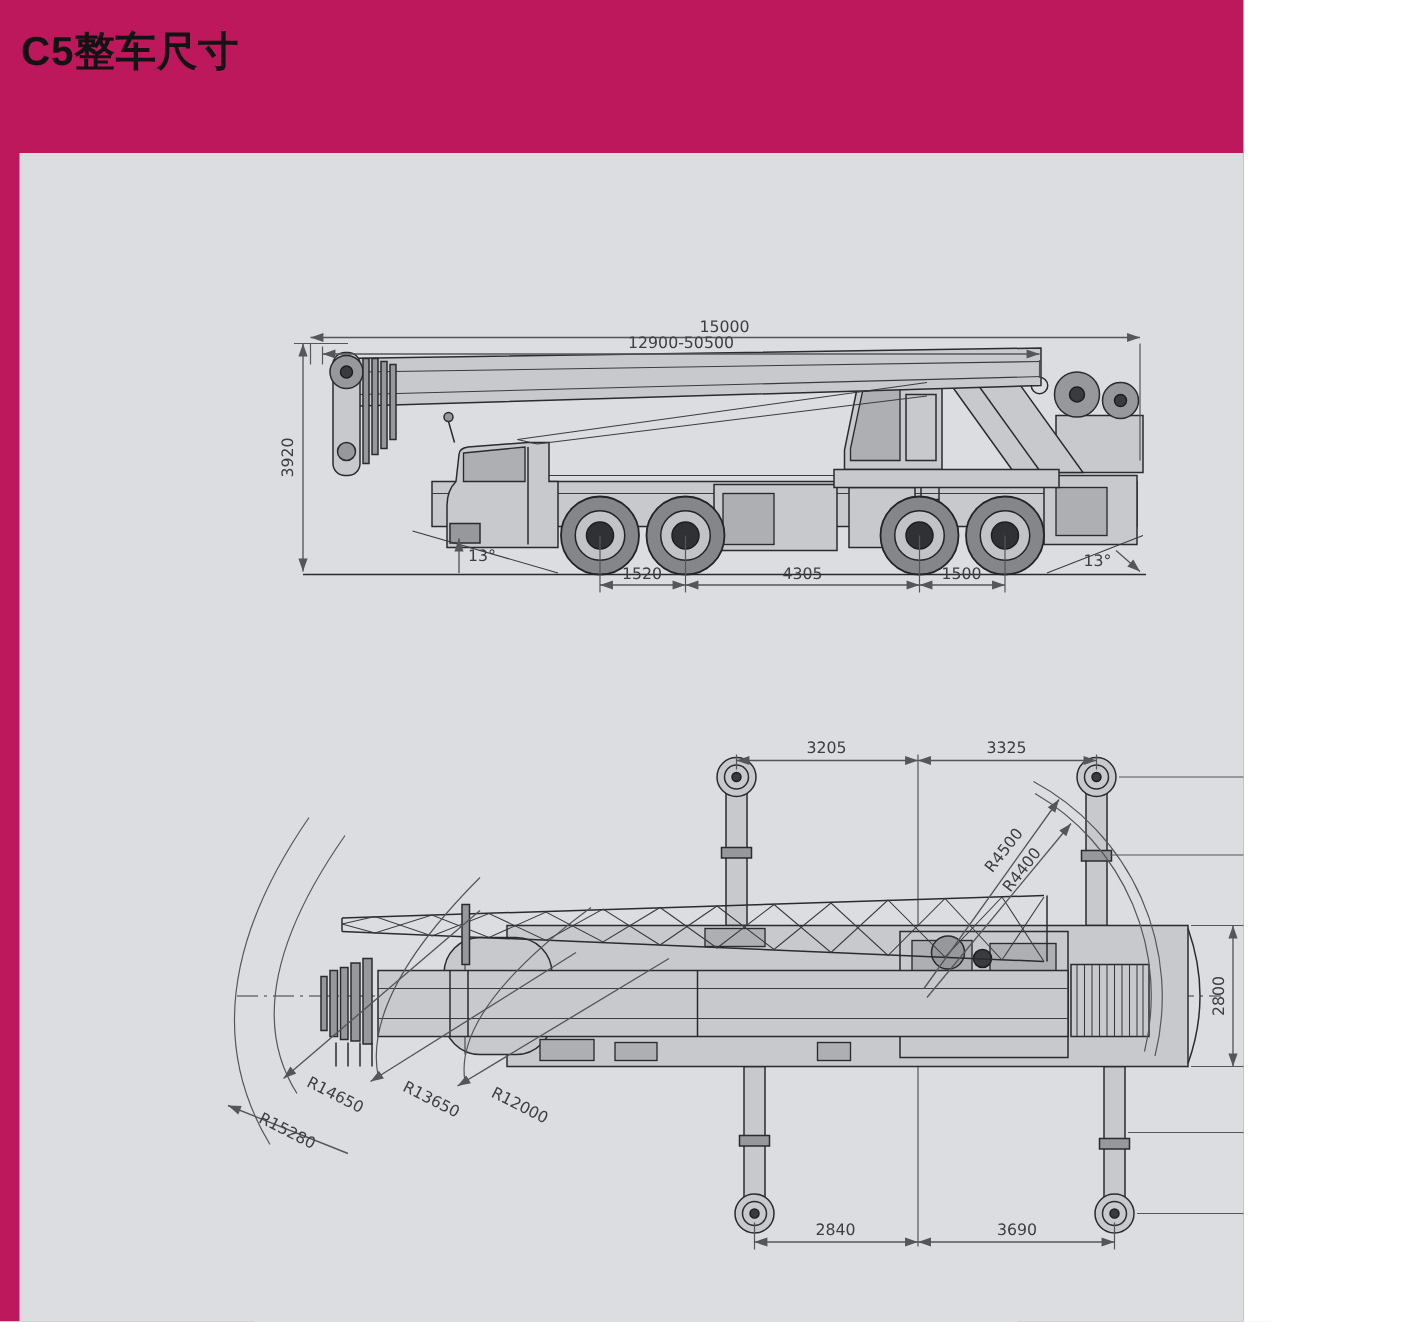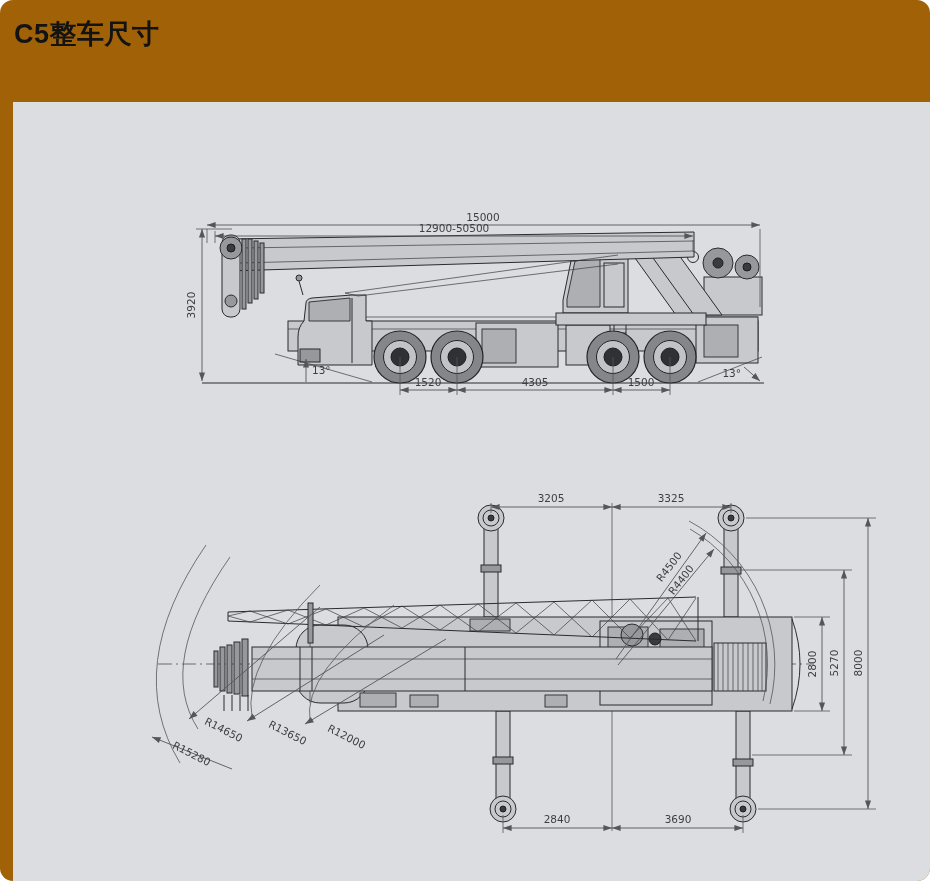--- a/index.html
+++ b/index.html
@@ -1,17 +1,17 @@
 <!DOCTYPE html>
 <html><head>
 <meta charset="utf-8">
 <style>
   html,body{margin:0;padding:0;background:#ffffff;}
-  .page{position:relative;width:930px;height:881px;background:#a16207;overflow:hidden;
-        font-family:"Liberation Sans","DejaVu Sans",sans-serif;border-radius:13px;}
+  .page{position:relative;width:829px;height:881px;background:#be185d;overflow:hidden;
+        font-family:"Liberation Sans","DejaVu Sans",sans-serif;}
   .page-title{position:absolute;left:14px;top:16px;margin:0;font-size:27px;font-weight:bold;
         color:#131313;letter-spacing:0.5px;}
   .drawing-panel{position:absolute;left:13px;top:102px;width:925px;height:784px;background:#dcdde0;}
   svg{display:block;}
   
   .ln{stroke:#2a2b2d;stroke-width:1;fill:none;}
   .lt{stroke:#2a2b2d;stroke-width:1;fill:#c8c9cc;}
   .md{stroke:#2a2b2d;stroke-width:1;fill:#97989c;}
   .dk{stroke:#1d1e20;stroke-width:1;fill:#3a3b3d;}
   .win{stroke:#2a2b2d;stroke-width:0.9;fill:#aeafb3;}

